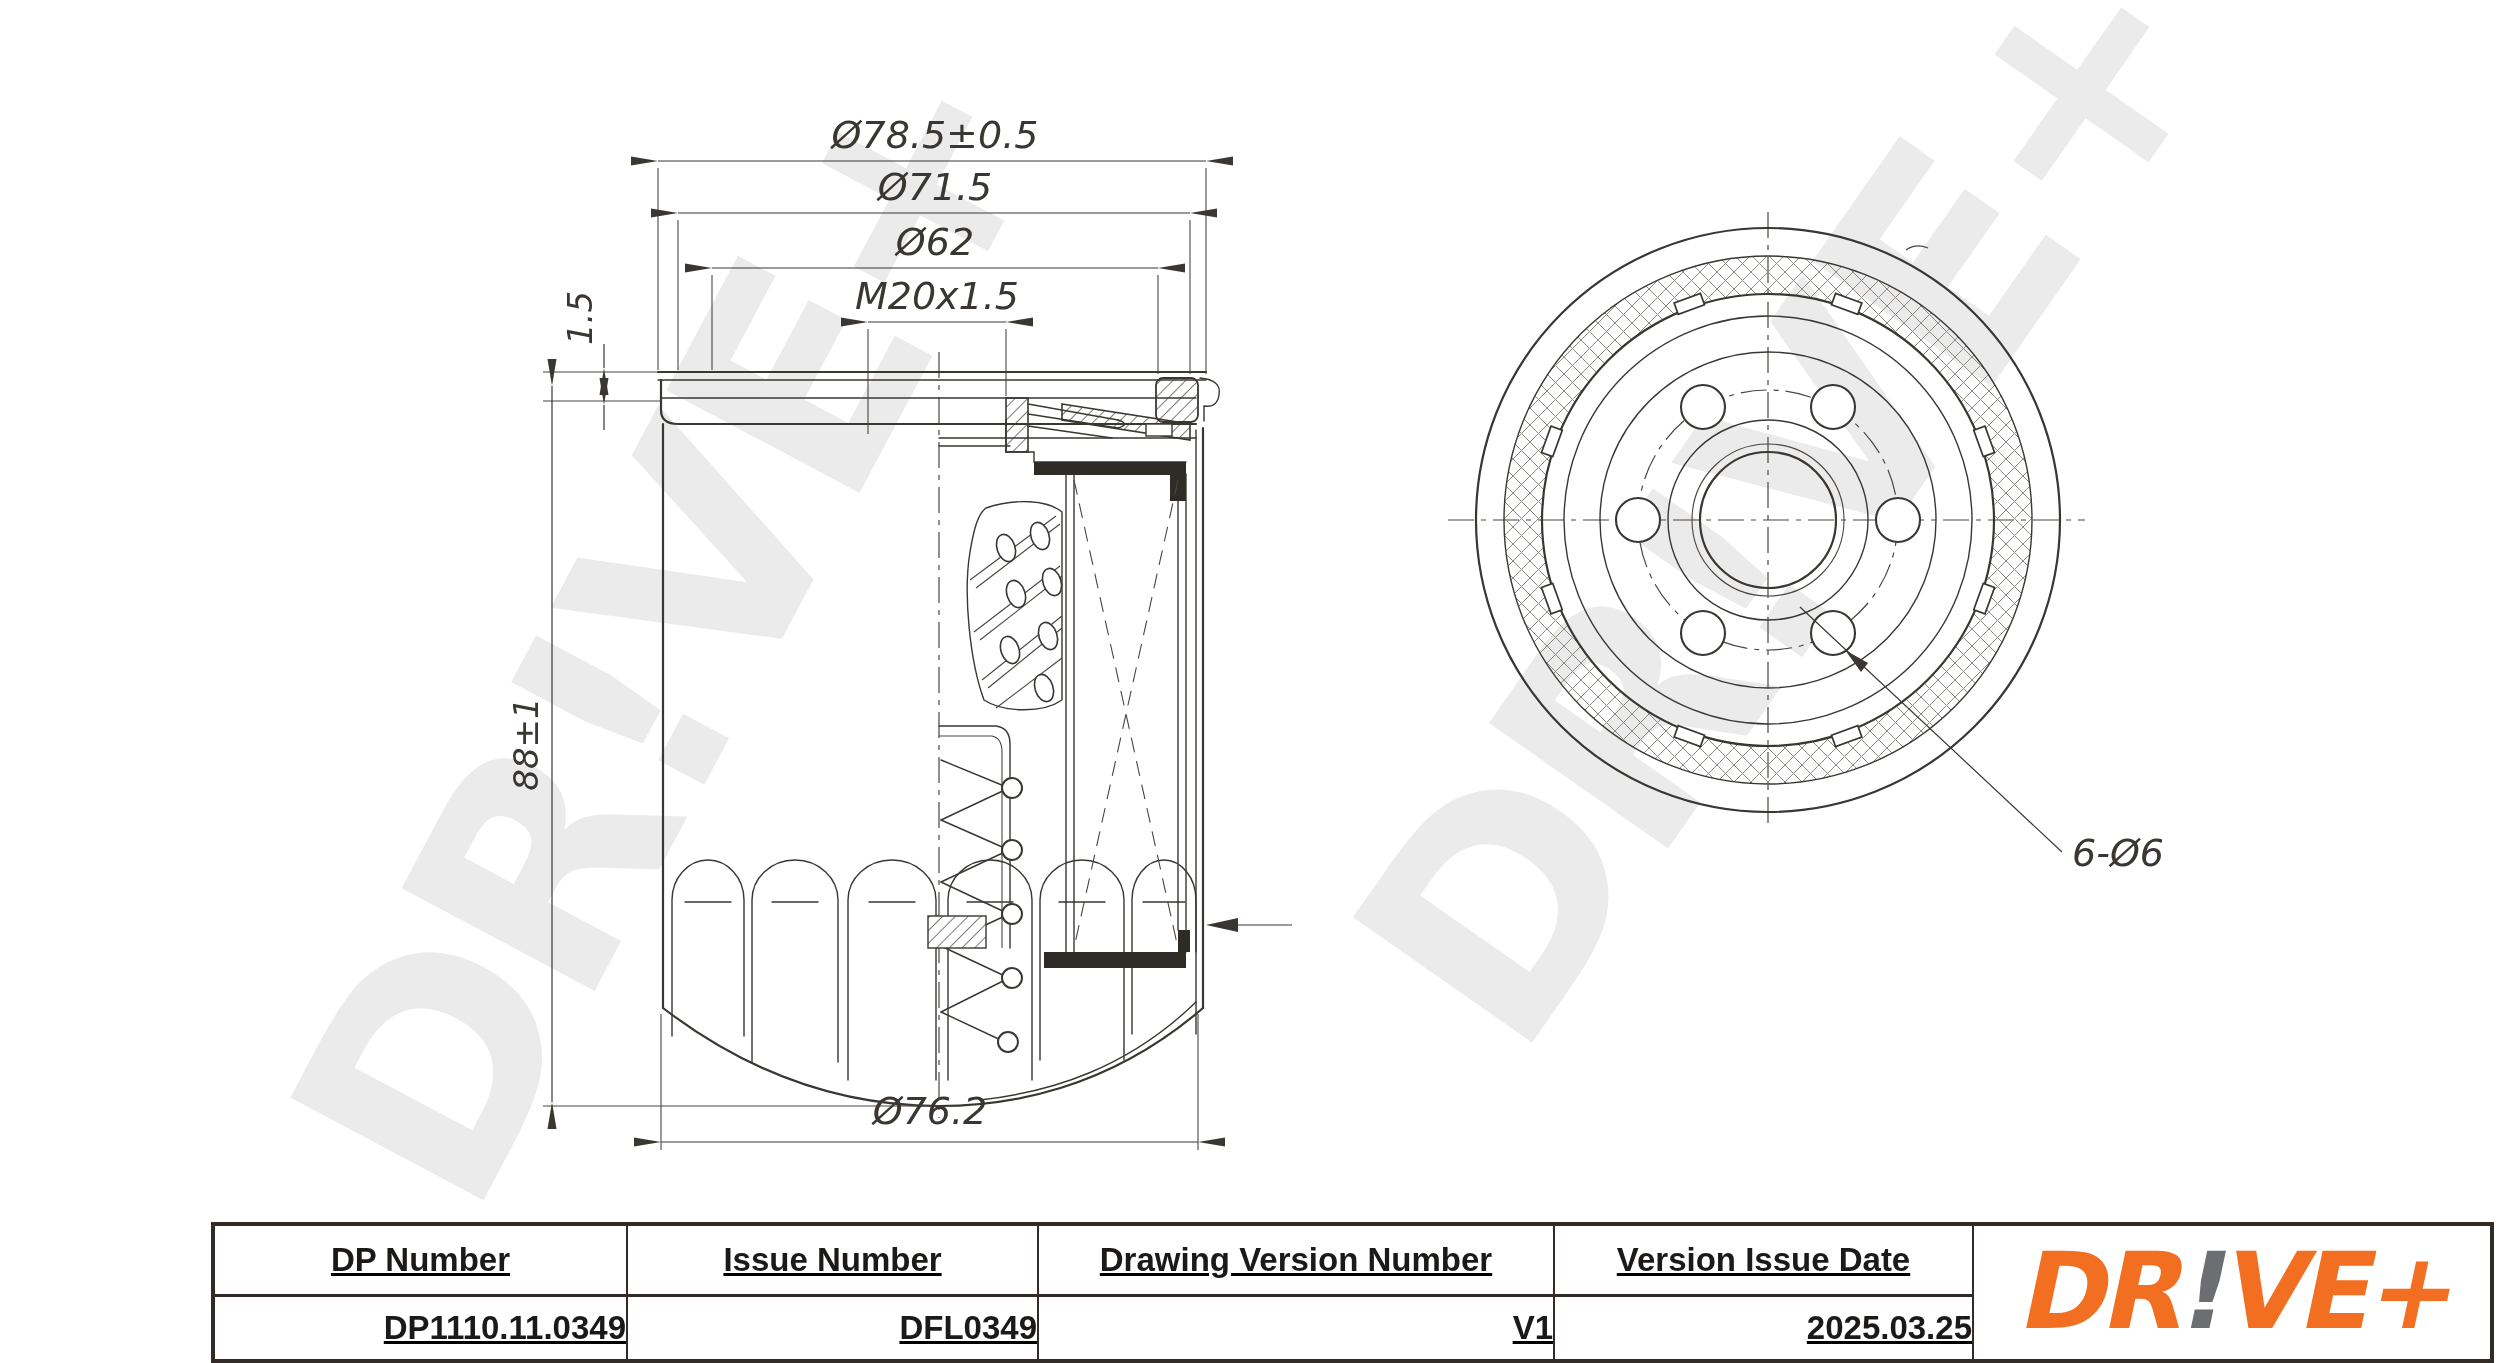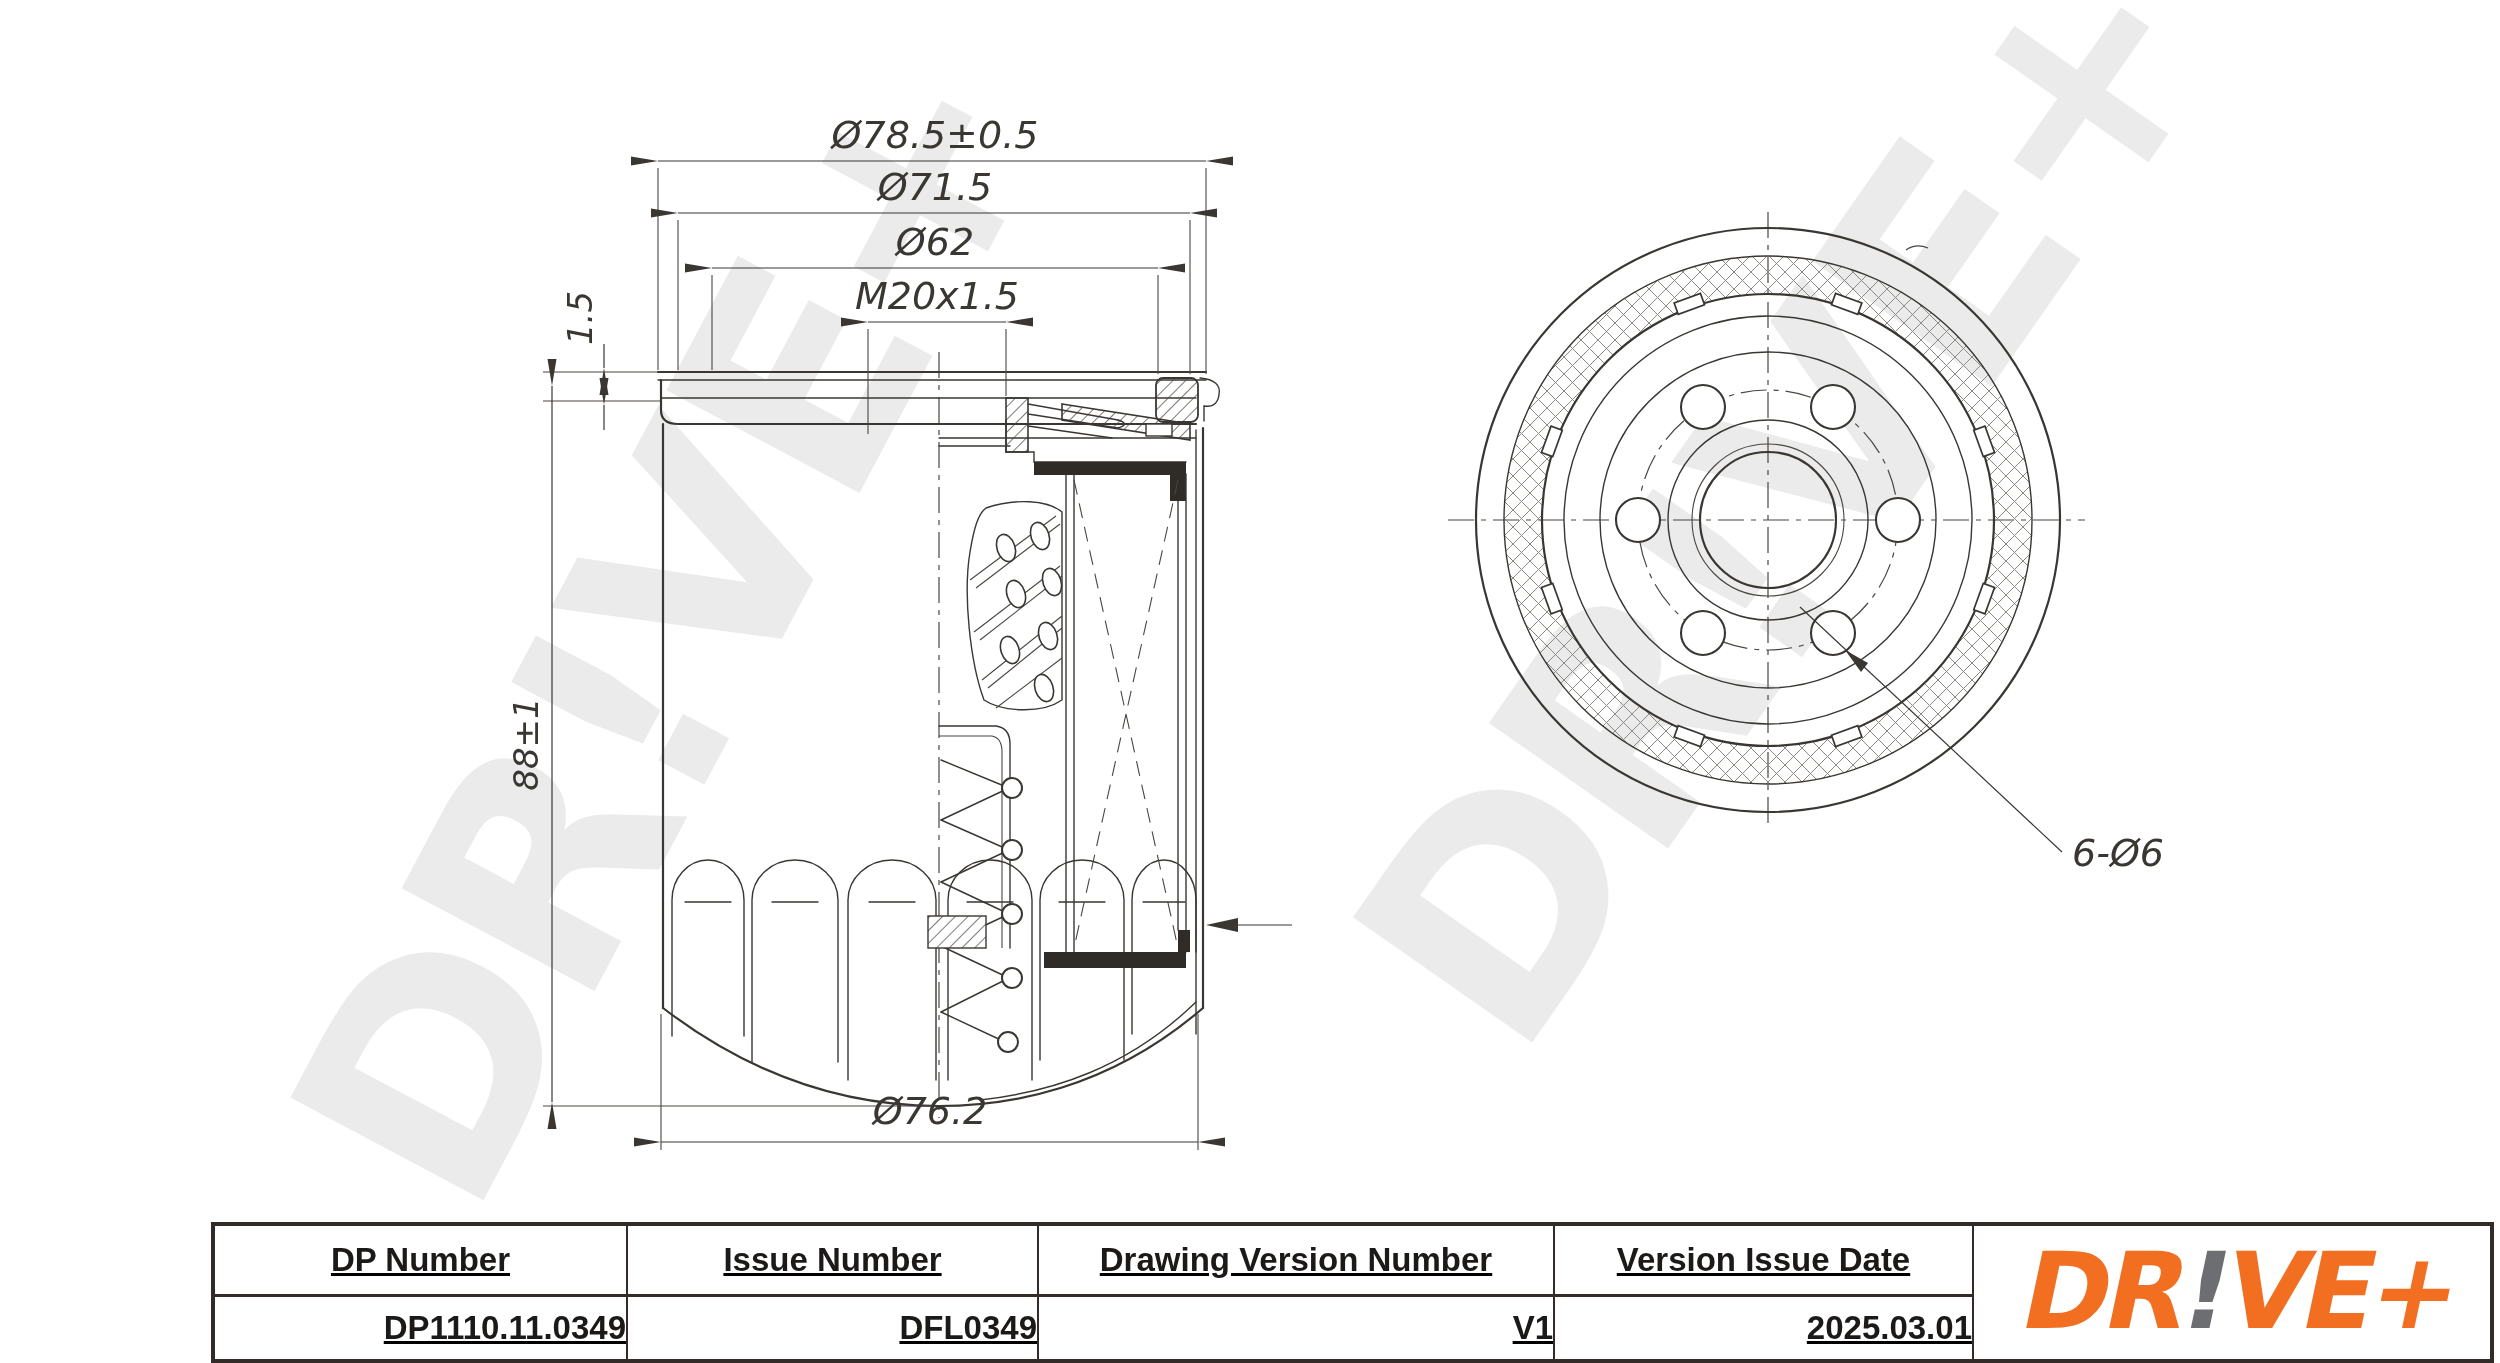--- a/index.html
+++ b/index.html
@@ -277,17 +277,17 @@
           <text x="252" y="100" text-anchor="middle" font-family="DejaVu Sans, sans-serif" font-size="106" font-weight="bold" letter-spacing="-5" transform="skewX(-12)" style="transform-origin:252px 100px;">
             <tspan fill="#F26F21">DR</tspan><tspan fill="#6d6e71">!</tspan><tspan fill="#F26F21">VE+</tspan>
           </text>
         </svg>
       </td>
     </tr>
     <tr class="val">
       <td>DP1110.11.0349</td>
       <td>DFL0349</td>
       <td>V1</td>
-      <td>2025.03.01</td>
+      <td>2025.03.25</td>
     </tr>
   </tbody>
     </table>
 </div>
 
 </body></html>

